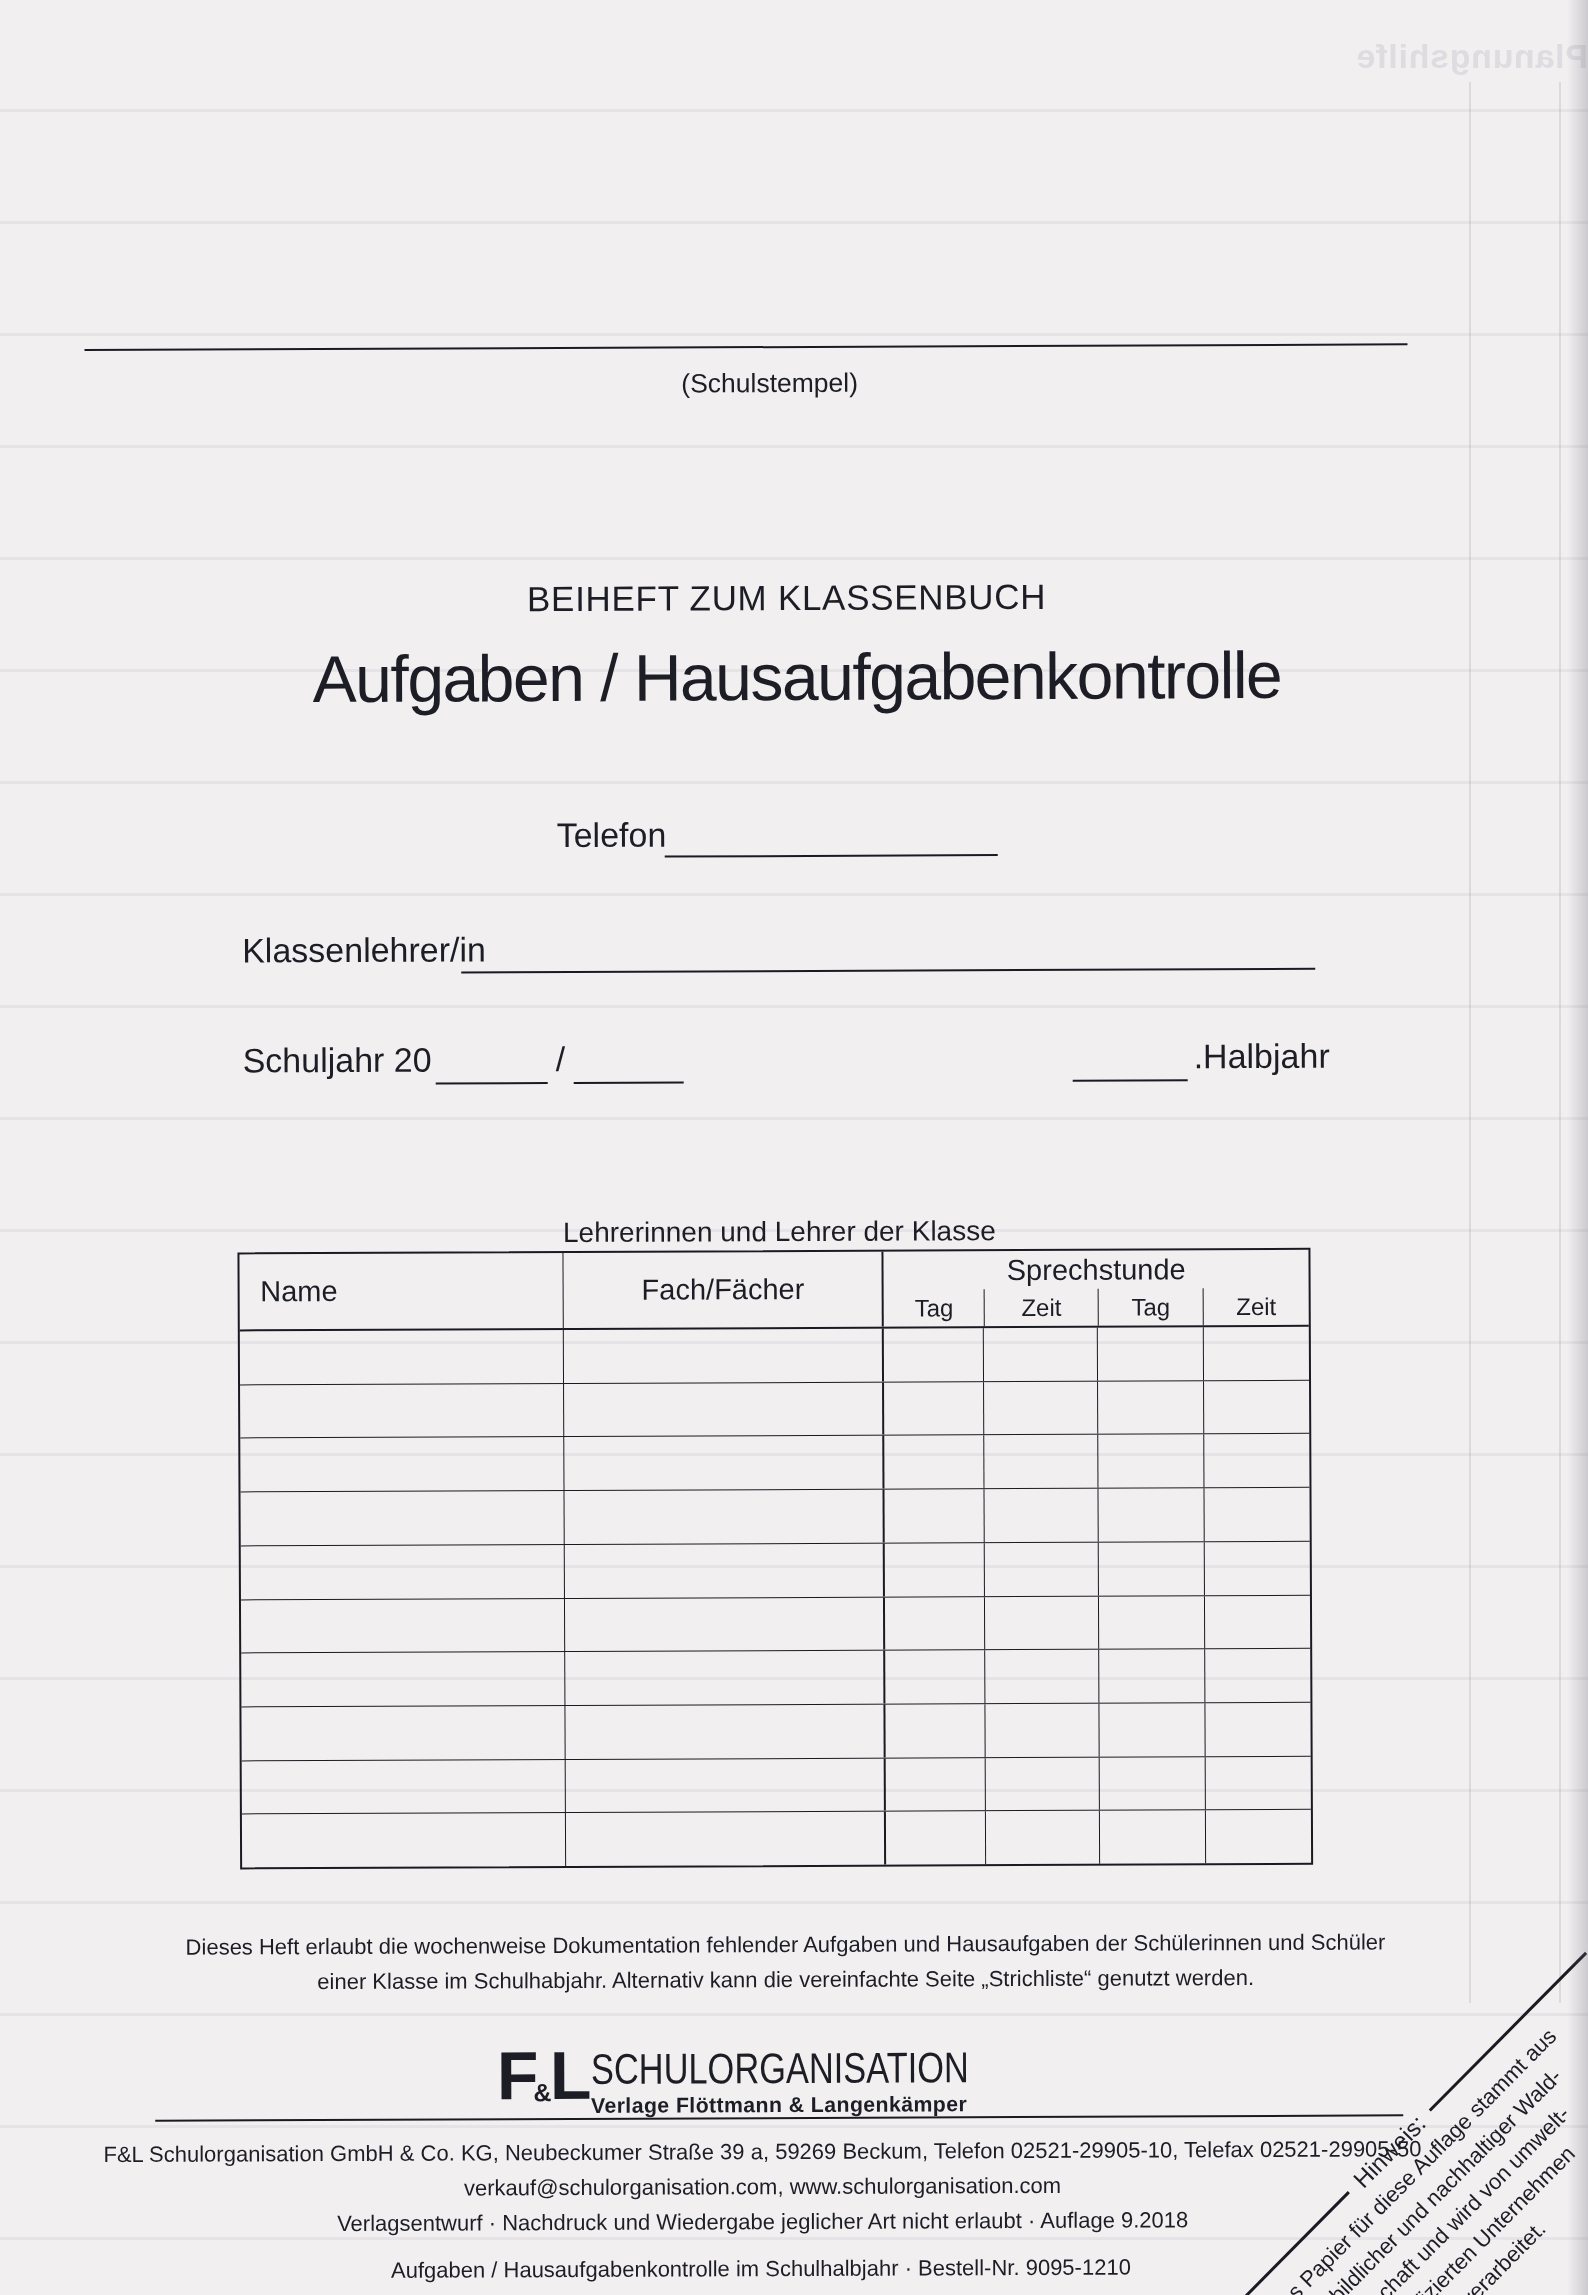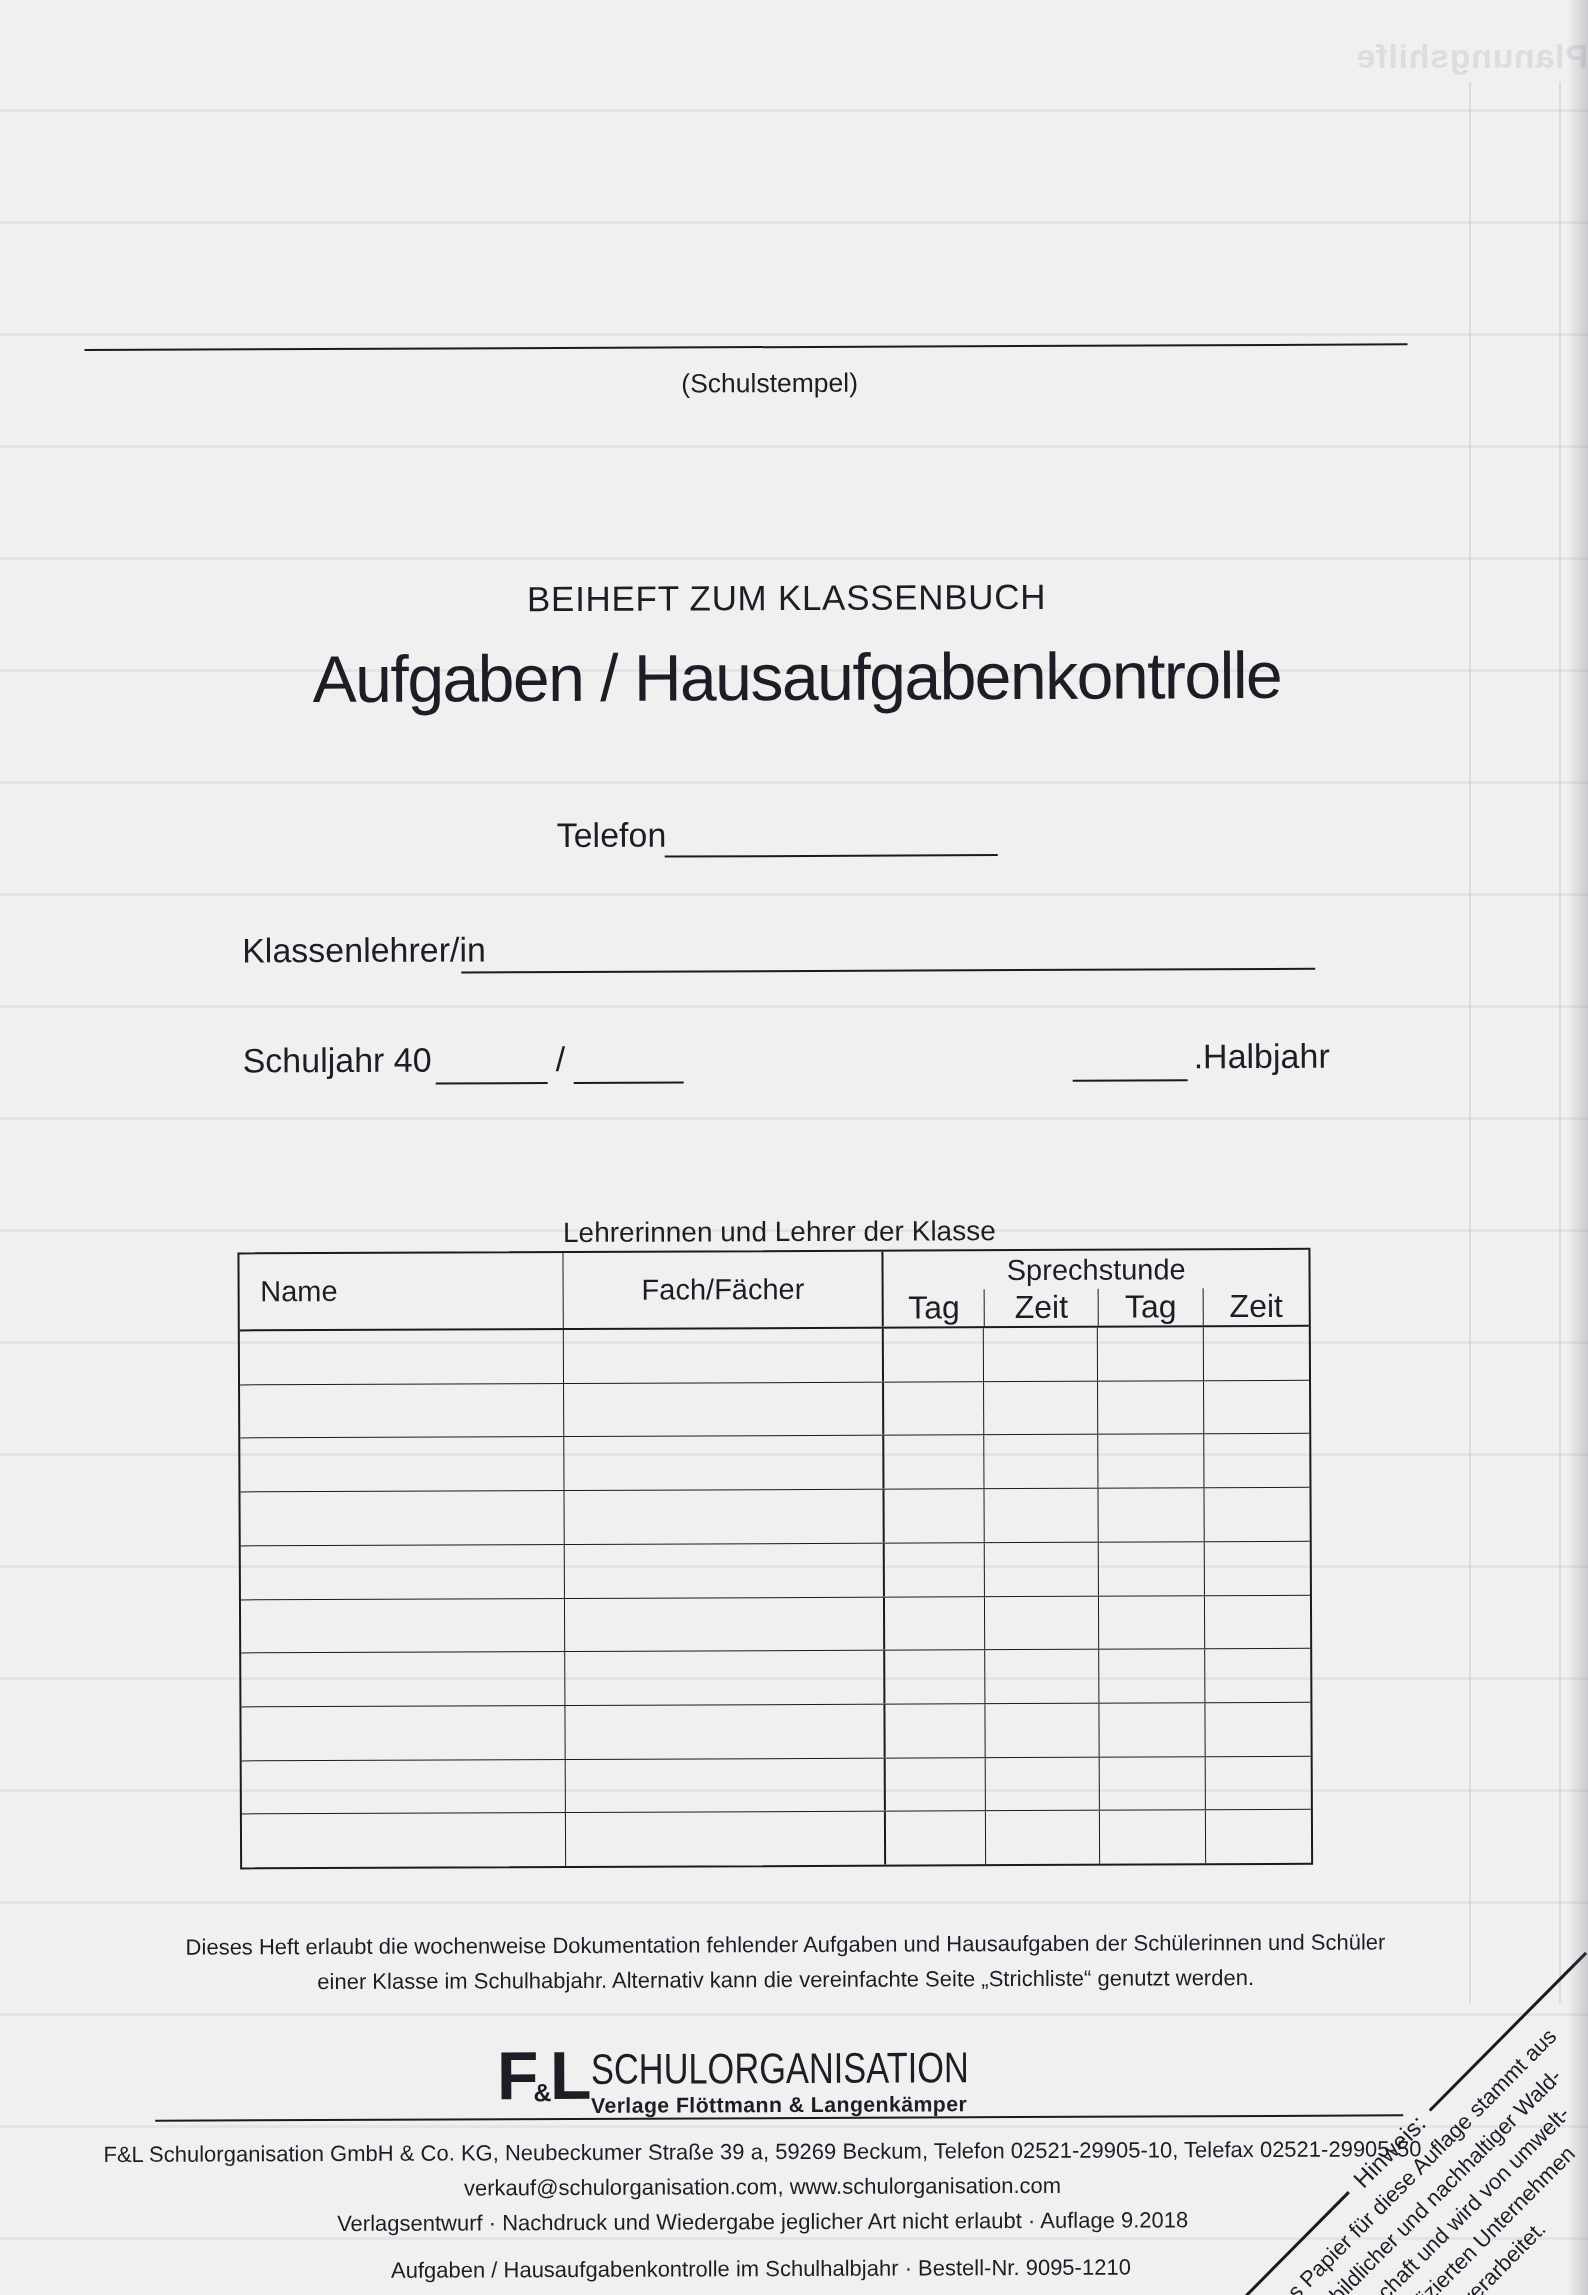--- a/index.html
+++ b/index.html
@@ -47,21 +47,21 @@
   .ttable{position:absolute;left:237px;top:1250px;width:1073px;height:617px;
     border:2.9px solid var(--line,#1a1a22);box-sizing:border-box;display:flex;flex-direction:column;}
   .thead{height:77px;display:grid;grid-template-columns:30.25% 29.84% 39.91%;
     border-bottom:2.2px solid var(--line,#1a1a22);box-sizing:border-box;}
   .th{display:flex;align-items:center;justify-content:center;font-size:29px;box-sizing:border-box;}
   .th-name{justify-content:flex-start;padding-left:20.6px;}
   .th-fach{border-left:1.5px solid var(--line,#1a1a22);}
   .th-sprech{border-left:2.2px solid var(--line,#1a1a22);display:flex;flex-direction:column;box-sizing:border-box;}
   .sprech-top{height:38px;display:flex;align-items:center;justify-content:center;font-size:29px;}
   .sprech-sub{flex:1;display:grid;grid-template-columns:23.54% 26.8% 24.74% 24.92%;}
-  .sprech-sub .sub{display:flex;align-items:center;justify-content:center;font-size:32px;box-sizing:border-box;}
+  .sprech-sub .sub{display:flex;align-items:center;justify-content:center;font-size:24px;box-sizing:border-box;}
   .sprech-sub .sub + .sub{border-left:1.5px solid var(--line,#1a1a22);}
   .tbody{flex:1;display:flex;flex-direction:column;}
   .trow{flex:1;display:grid;grid-template-columns:30.25% 29.84% 9.40% 10.70% 9.87% 9.94%;box-sizing:border-box;}
   .trow + .trow{border-top:1.5px solid var(--line,#1a1a22);}
   .tcell{box-sizing:border-box;}
   .tcell + .tcell{border-left:1.5px solid var(--line,#1a1a22);}
   .tcell.sprech-edge{border-left:2.2px solid var(--line,#1a1a22);}
 
   .note{position:absolute;transform:translateX(-50%);font-size:22px;white-space:nowrap;text-align:center;}
   .note1{left:782px;top:1932px;}
@@ -107,21 +107,21 @@
 
     <div class="center-text kicker">BEIHEFT ZUM KLASSENBUCH</div>
     <div class="center-text main-title">Aufgaben / Hausaufgabenkontrolle</div>
 
     <div class="field-label klasse-label">Telefon</div>
     <div class="field-line klasse-line"></div>
 
     <div class="field-label klassenlehrer-label">Klassenlehrer/in</div>
     <div class="field-line klassenlehrer-line"></div>
 
-    <div class="field-label schuljahr-label">Schuljahr 40</div>
+    <div class="field-label schuljahr-label">Schuljahr 20</div>
     <div class="field-line schuljahr-line1"></div>
     <div class="field-label schuljahr-slash">/</div>
     <div class="field-line schuljahr-line2"></div>
     <div class="field-line halbjahr-line"></div>
     <div class="field-label halbjahr-label">.Halbjahr</div>
 
     <div class="center-text table-caption">Lehrerinnen und Lehrer der Klasse</div>
 
     <div class="ttable">
       <div class="thead">

